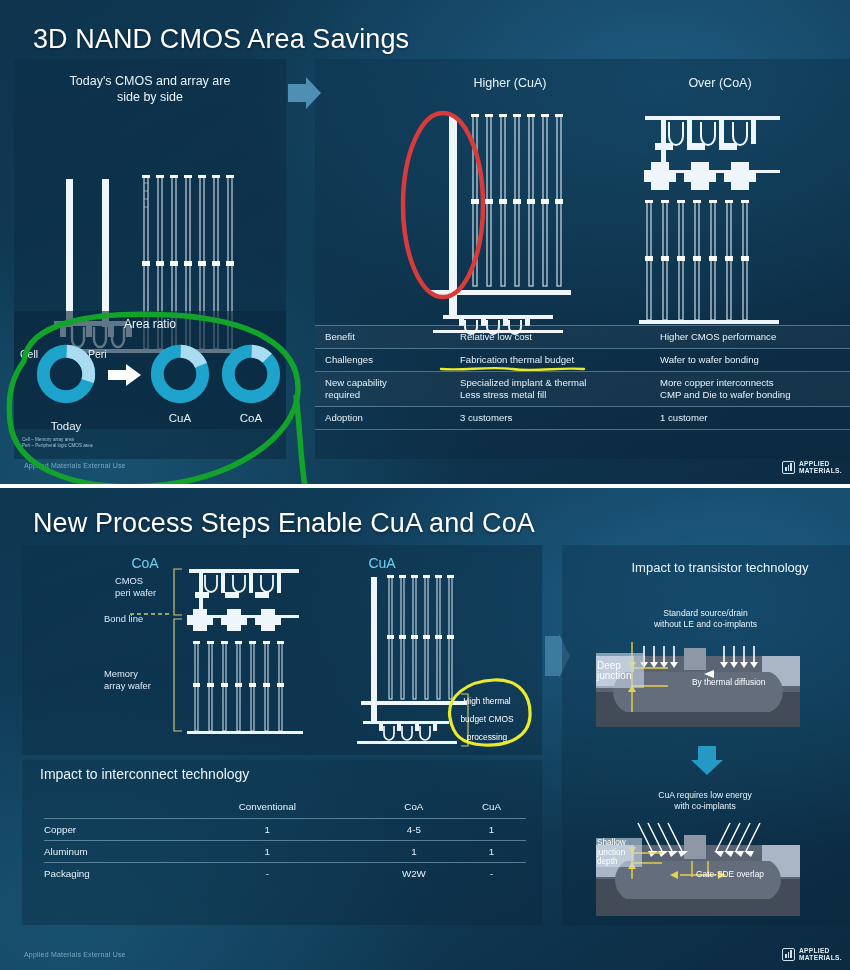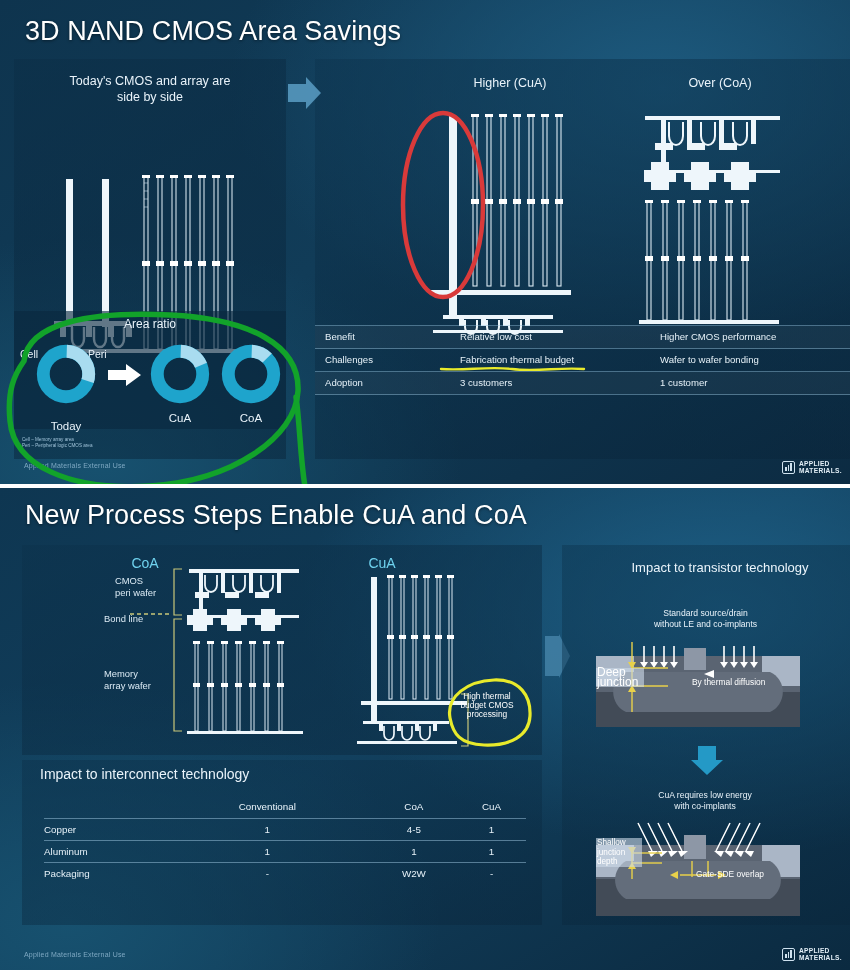--- a/index.html
+++ b/index.html
@@ -19,21 +19,21 @@
   }
   #slide-bottom{top:487px;height:483px;
     background:
       radial-gradient(ellipse 680px 400px at 85% 25%, #1d5e84 0%, rgba(29,94,132,0) 62%),
       radial-gradient(ellipse 620px 400px at 8% 90%, #17516f 0%, rgba(23,81,111,0) 60%),
       linear-gradient(150deg,#0e3651 0%,#12405e 48%,#0b2a40 100%);
   }
   .divider{position:absolute;left:0;top:484px;width:850px;height:4px;background:#ffffff;z-index:40;}
 
   h1.slide-title{
-    position:absolute;margin:0;font-weight:400;color:#ffffff;
+    position:absolute;margin:8px;font-weight:400;color:#ffffff;
     letter-spacing:.1px;text-shadow:0 1px 3px rgba(0,0,0,.45);
   }
   #title-top{left:25px;top:16px;font-size:27px;}
   #title-bottom{left:25px;top:500px;font-size:27px;}
 
   .panel{position:absolute;}
   .panel-bg{background:rgba(10,45,70,.45);}
 
   
   #panel-today{left:14px;top:59px;width:272px;height:400px;
@@ -336,20 +336,28 @@
       <td>Benefit</td>
       <td>Relative low cost</td>
       <td>Higher CMOS performance</td>
     </tr>
     <tr>
       <td>Challenges</td>
       <td>Fabrication thermal budget</td>
       <td>Wafer to wafer bonding</td>
     </tr>
     <tr>
+      <td class="multiline" style="white-space:pre-line">New capability
+required</td>
+      <td style="white-space:pre-line">Specialized implant &amp; thermal
+Less stress metal fill</td>
+      <td style="white-space:pre-line">More copper interconnects
+CMP and Die to wafer bonding</td>
+    </tr>
+    <tr>
       <td>Adoption</td>
       <td>3 customers</td>
       <td>1 customer</td>
     </tr>
   </tbody>
 </table>
 
 <svg id="hl-fab-underline" viewBox="0 0 145 7">
   <path d="M1,4 C25,6 48,1 72,4 C96,7 120,2 144,4" fill="none" stroke="#e8ea2b" stroke-width="2.4" stroke-linecap="round"></path>
 </svg>
@@ -472,21 +480,21 @@
 
   <div class="proc-ann" style="position:absolute;left:115px;top:88px;width:76px;white-space:pre-line;">CMOS
 peri wafer</div>
   <div class="proc-ann" style="position:absolute;left:104px;top:126px;width:87px;">Bond line</div>
   <div class="proc-ann" style="position:absolute;left:104px;top:181px;width:87px;white-space:pre-line;">Memory
 array wafer</div>
 
   <svg style="position:absolute;left:438px;top:189px;width:96px;height:72px;" viewBox="0 0 96 72">
     <path d="M12,42 C8,20 30,5 56,4 C82,3 93,20 92,40 C91,60 72,70 46,69 C22,68 15,58 12,42 Z" fill="none" stroke="#e8ea2b" stroke-width="3.2" stroke-linecap="round"></path>
   </svg>
-  <div style="position:absolute;left:450px;top:205px;width:74px;text-align:center;color:#ffffff;font-size:8.4px;line-height:9px;">High thermal budget CMOS processing</div>
+  <div style="position:absolute;left:450px;top:205px;width:74px;text-align:center;color:#ffffff;font-size:8.4px;line-height:18px;">High thermal budget CMOS processing</div>
 
   <div class="panel panel-bg" style="left:22px;top:273px;width:520px;height:165px;
        background:linear-gradient(170deg,rgba(12,50,76,.5),rgba(9,36,57,.4));"></div>
   <div style="position:absolute;left:40px;top:279px;color:#e9f3fa;font-size:14px;">Impact to interconnect technology</div>
 
   <table style="position:absolute;left:44px;top:311px;width:482px;border-collapse:collapse;color:#e6f1f8;font-size:9.8px;" id="table-interconnect">
     <thead>
       <tr>
         <th class="rowhead"></th>
         <th>Conventional</th>
@@ -550,21 +558,21 @@
       <path d="M118,28 l-10,4 l10,4 z"></path>
     </g>
     <g stroke="#e9d14a" stroke-width="1.4" fill="none">
       <line x1="36" y1="0" x2="36" y2="70"></line>
       <line x1="36" y1="26" x2="72" y2="26"></line>
       <line x1="36" y1="44" x2="72" y2="44"></line>
     </g>
     <path d="M32,20 l8,0 l-4,7 z" fill="#e9d14a"></path>
     <path d="M32,50 l8,0 l-4,-7 z" fill="#e9d14a"></path>
   </svg>
-  <div style="position:absolute;left:596px;top:181px;width:46px;color:#ffffff;font-size:12px;line-height:9.5px;white-space:pre-line;background:rgba(205,219,233,.6);padding:0 1px;">Deep
+  <div style="position:absolute;left:596px;top:166px;width:46px;color:#ffffff;font-size:10px;line-height:9.5px;white-space:pre-line;background:rgba(205,219,233,.6);padding:8px 1px;">Deep
 junction</div>
   <div style="position:absolute;left:692px;top:190px;color:#ffffff;font-size:8.4px;">By thermal diffusion</div>
 
   <svg style="position:absolute;left:690px;top:259px;width:34px;height:30px;" viewBox="0 0 34 30">
     <path d="M8,0 L26,0 L26,14 L33,14 L17,29 L1,14 L8,14 Z" fill="#2499c6"></path>
   </svg>
 
   <div style="position:absolute;left:605px;top:303px;width:200px;text-align:center;color:#e9f3fa;font-size:8.6px;line-height:10.5px;white-space:pre-line;">CuA requires low energy
 with co-implants</div>
 

